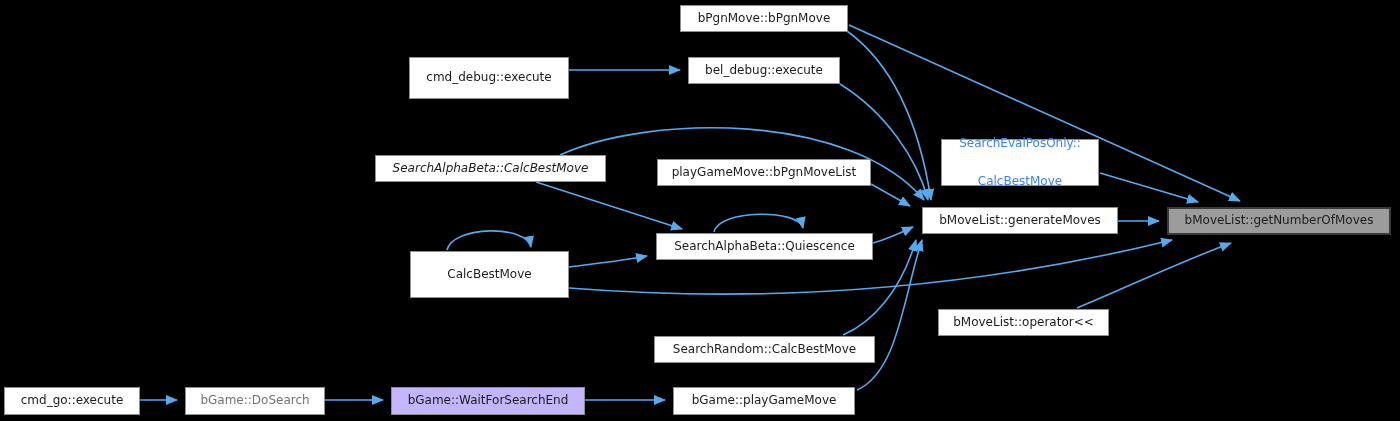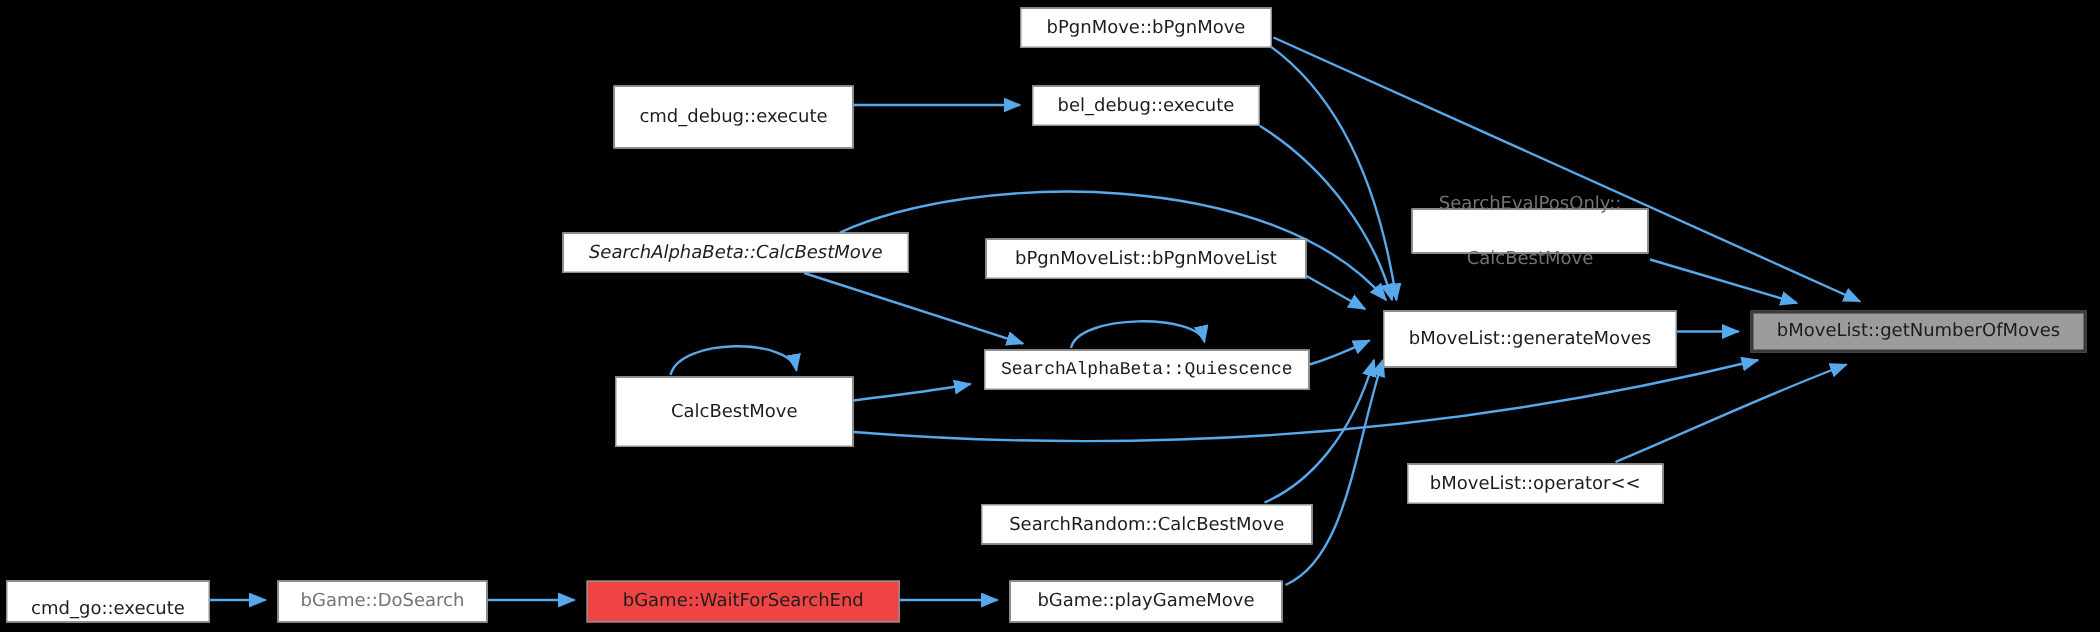--- a/index.html
+++ b/index.html
@@ -73,50 +73,50 @@
       <div class="node" style="left: 409px; top: 57px; width: 160px; height: 42px; background: rgb(255, 255, 255); border-color: rgb(143, 143, 143); color: rgb(28, 28, 28);">
         <span>cmd_debug::execute</span>
       </div>
       <div class="node" style="left: 688px; top: 57px; width: 152px; height: 27px; background: rgb(255, 255, 255); border-color: rgb(143, 143, 143); color: rgb(28, 28, 28);">
         <span>bel_debug::execute</span>
       </div>
       <div class="node" style="left: 375px; top: 155px; width: 231px; height: 27px; background: rgb(255, 255, 255); border-color: rgb(143, 143, 143); color: rgb(28, 28, 28); font-style: italic;">
         <span>SearchAlphaBeta::CalcBestMove</span>
       </div>
       <div class="node" style="left: 657px; top: 159px; width: 214px; height: 27px; background: rgb(255, 255, 255); border-color: rgb(143, 143, 143); color: rgb(28, 28, 28);">
-        <span>bPgnMoveList::bPgnMoveList</span>
+        <span>playGameMove::bPgnMoveList</span>
       </div>
-      <div class="node" style="left: 941px; top: 139px; width: 158px; height: 30px; background: rgb(255, 255, 255); border-color: rgb(143, 143, 143); color: #737373; gap: 20px;">
+      <div class="node" style="left: 941px; top: 139px; width: 158px; height: 47px; background: rgb(255, 255, 255); border-color: rgb(143, 143, 143); color: #3b82f6; gap: 20px;">
         <span>SearchEvalPosOnly::</span>
         <span>CalcBestMove</span>
       </div>
-      <div class="node" style="left: 922px; top: 207px; width: 196px; height: 38px; background: rgb(255, 255, 255); border-color: rgb(143, 143, 143); color: rgb(28, 28, 28);">
+      <div class="node" style="left: 922px; top: 207px; width: 196px; height: 27px; background: rgb(255, 255, 255); border-color: rgb(143, 143, 143); color: rgb(28, 28, 28);">
         <span>bMoveList::generateMoves</span>
       </div>
       <div class="node focus" style="left: 1167px; top: 207px; width: 224px; height: 28px; background: rgb(156, 156, 156); border-color: rgb(58, 58, 58); color: rgb(28, 28, 28);">
         <span>bMoveList::getNumberOfMoves</span>
       </div>
-      <div class="node" style="left: 656px; top: 233px; width: 217px; height: 27px; background: rgb(255, 255, 255); border-color: rgb(143, 143, 143); color: rgb(28, 28, 28); font-family: Liberation Mono, monospace;">
+      <div class="node" style="left: 656px; top: 233px; width: 217px; height: 27px; background: rgb(255, 255, 255); border-color: rgb(143, 143, 143); color: rgb(28, 28, 28);">
         <span>SearchAlphaBeta::Quiescence</span>
       </div>
       <div class="node" style="left: 410px; top: 251px; width: 159px; height: 47px; background: rgb(255, 255, 255); border-color: rgb(143, 143, 143); color: rgb(28, 28, 28);">
         <span>CalcBestMove</span>
       </div>
       <div class="node" style="left: 938px; top: 309px; width: 171px; height: 27px; background: rgb(255, 255, 255); border-color: rgb(143, 143, 143); color: rgb(28, 28, 28);">
         <span>bMoveList::operator&lt;&lt;</span>
       </div>
       <div class="node" style="left: 654px; top: 336px; width: 221px; height: 27px; background: rgb(255, 255, 255); border-color: rgb(143, 143, 143); color: rgb(28, 28, 28);">
         <span>SearchRandom::CalcBestMove</span>
       </div>
-      <div class="node" style="left: 4px; top: 387px; width: 136px; height: 28px; background: rgb(255, 255, 255); border-color: rgb(143, 143, 143); color: rgb(28, 28, 28); justify-content: flex-end;">
+      <div class="node" style="left: 4px; top: 387px; width: 136px; height: 28px; background: rgb(255, 255, 255); border-color: rgb(143, 143, 143); color: rgb(28, 28, 28);">
         <span>cmd_go::execute</span>
       </div>
       <div class="node" style="left: 185px; top: 387px; width: 140px; height: 28px; background: rgb(255, 255, 255); border-color: rgb(143, 143, 143); color: #737373;">
         <span>bGame::DoSearch</span>
       </div>
-      <div class="node" style="left: 391px; top: 387px; width: 209px; height: 28px; background: #ef4444; border-color: rgb(143, 143, 143); color: rgb(28, 28, 28); text-align: center;">
+      <div class="node" style="left: 391px; top: 387px; width: 194px; height: 28px; background: #c4b5fd; border-color: rgb(143, 143, 143); color: rgb(28, 28, 28); text-align: center;">
         <span>bGame::WaitForSearchEnd</span>
       </div>
       <div class="node" style="left: 673px; top: 387px; width: 182px; height: 28px; background: rgb(255, 255, 255); border-color: rgb(143, 143, 143); color: rgb(28, 28, 28);">
         <span>bGame::playGameMove</span>
       </div>
     </div>
 </div>
 
 </body></html>

